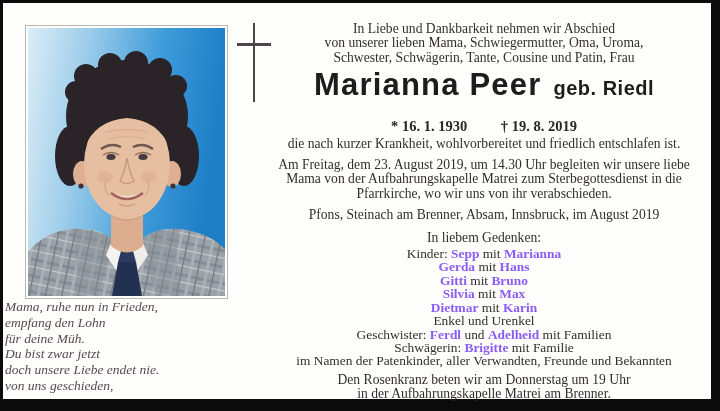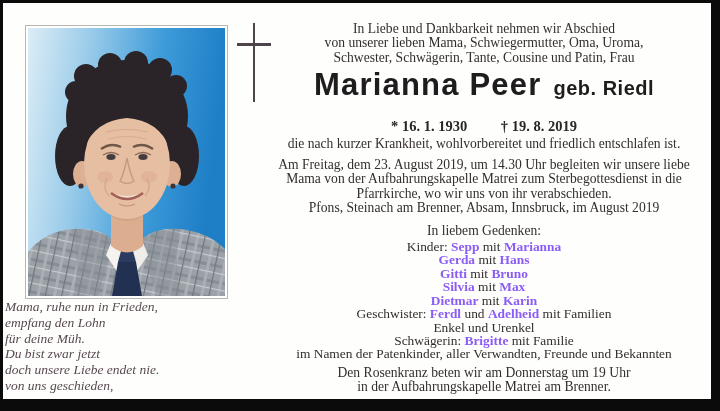--- a/index.html
+++ b/index.html
@@ -50,21 +50,21 @@
     font-weight:700;font-size:31px;letter-spacing:1.2px;
   }
   .title-row .maiden{
     font-family:"Liberation Sans", sans-serif;
     font-weight:700;font-size:20px;margin-left:12px;letter-spacing:0.5px;
   }
   .dates-row{margin-top:12px;font-weight:700;font-size:14.5px;color:#2a2627;white-space:nowrap;}
   .dates-row .death{margin-left:30px;}
   .passing{margin-top:3px;}
   .funeral{margin-top:7px;}
-  .places{margin-top:0;}
+  .places{margin-top:7px;}
   .gedenken{margin-top:8px;}
   .family{margin-top:2px;font-size:13.4px;line-height:13.4px;}
   .family .bold{font-weight:700;color:#8b5cf6;}
   .rosary{margin-top:5px;}
 </style>
 </head>
 <body>
 
 <div class="sheet">
   <div class="inner">
@@ -188,22 +188,22 @@
       <div class="places">Pfons, Steinach am Brenner, Absam, Innsbruck, im August 2019</div>
 
       <div class="gedenken">In liebem Gedenken:</div>
 
       <div class="family">
           <div><span>Kinder: </span><span class="bold">Sepp</span><span> mit </span><span class="bold">Marianna</span></div>
           <div><span class="bold">Gerda</span><span> mit </span><span class="bold">Hans</span></div>
           <div><span class="bold">Gitti</span><span> mit </span><span class="bold">Bruno</span></div>
           <div><span class="bold">Silvia</span><span> mit </span><span class="bold">Max</span></div>
           <div><span class="bold">Dietmar</span><span> mit </span><span class="bold">Karin</span></div>
+          <div><span>Enkel und Urenkel</span></div>
           <div><span>Geschwister: </span><span class="bold">Ferdl</span><span> und </span><span class="bold">Adelheid</span><span> mit Familien</span></div>
-          <div><span>Enkel und Urenkel</span></div>
           <div><span>Schwägerin: </span><span class="bold">Brigitte</span><span> mit Familie</span></div>
           <div><span>im Namen der Patenkinder, aller Verwandten, Freunde und Bekannten</span></div>
         </div>
 
       <div class="rosary">
           <div>Den Rosenkranz beten wir am Donnerstag um 19 Uhr</div>
           <div>in der Aufbahrungskapelle Matrei am Brenner.</div>
         </div>
     </div>
 

